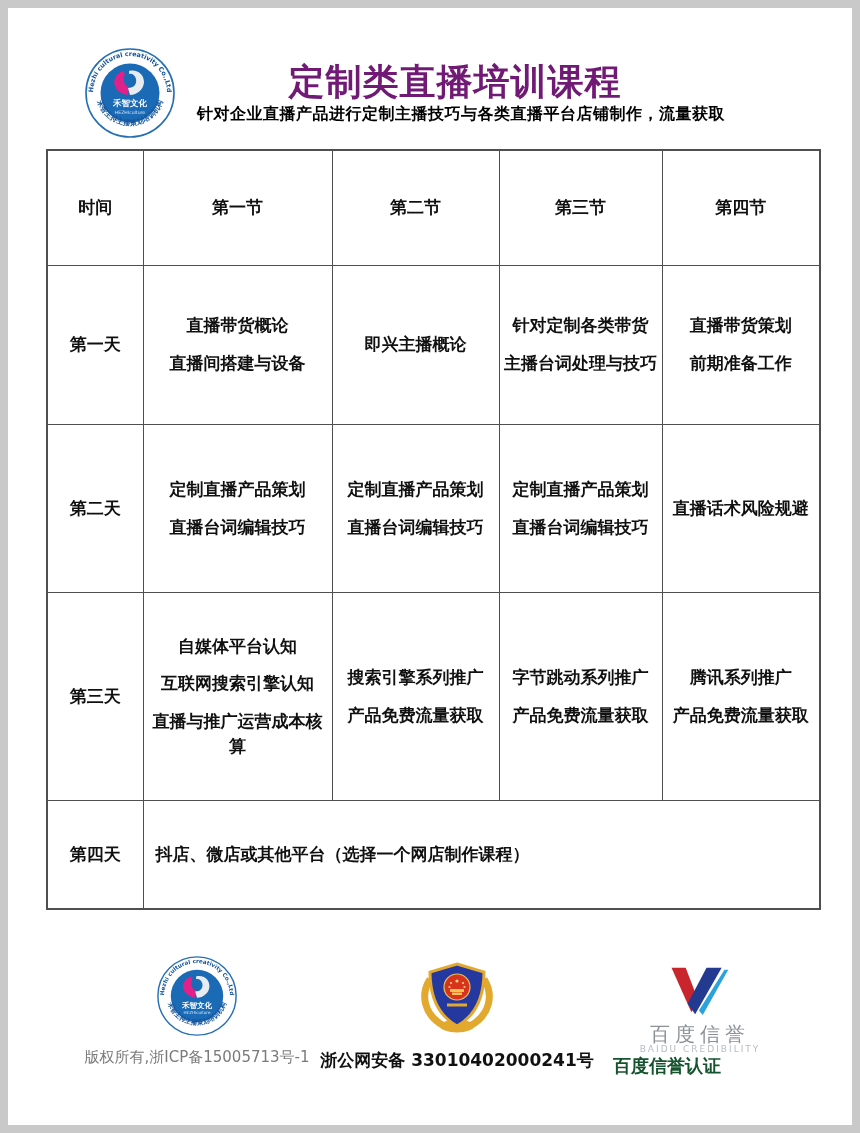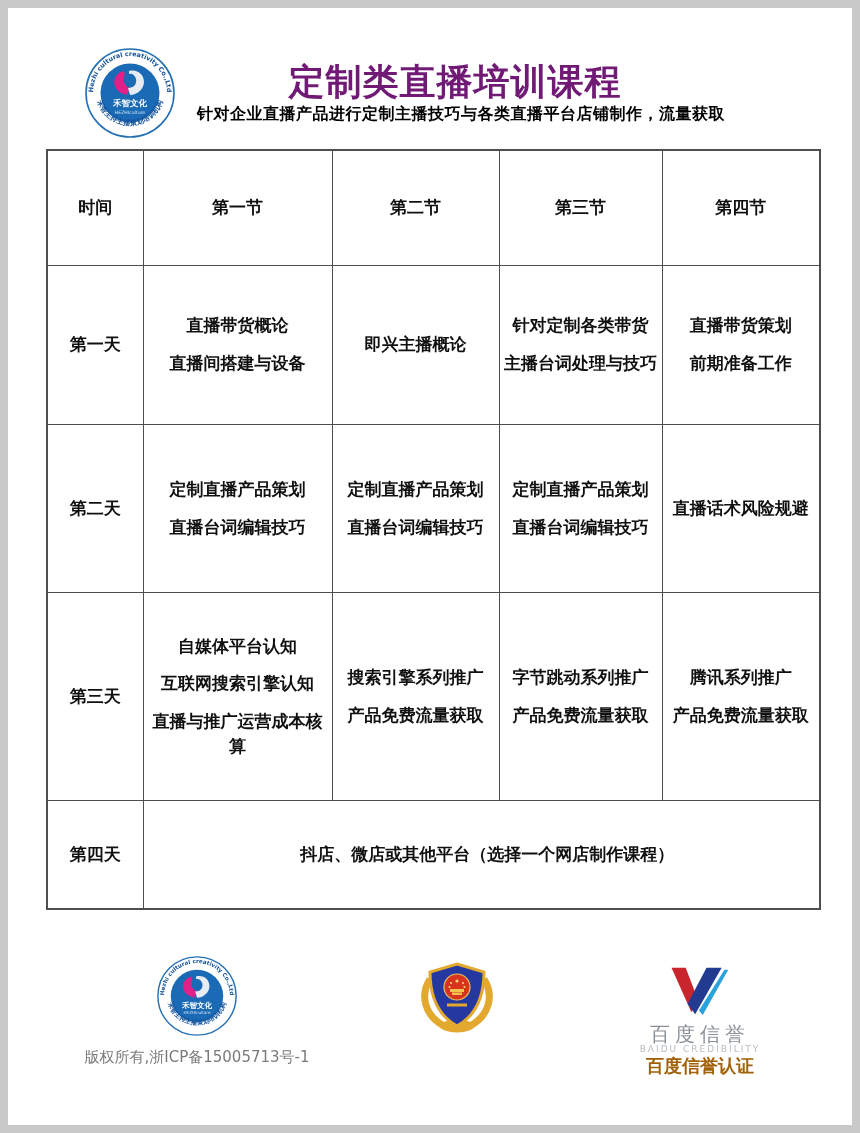--- a/index.html
+++ b/index.html
@@ -20,39 +20,39 @@
   table{border-collapse:collapse;table-layout:fixed;width:773px;border:2px solid #4f4f4f;}
   th,td{border:1px solid #4f4f4f;text-align:center;vertical-align:middle;
     font-weight:bold;color:#101010;font-size:17px;padding:0;}
   tr:nth-child(1){height:115px;}
   tr:nth-child(2){height:159px;}
   tr:nth-child(3){height:168px;}
   tr:nth-child(4){height:208px;}
   tr:nth-child(5){height:109px;}
   .cell-line{margin:13px 4px;line-height:1.45;}
   td.left{text-align:left;padding-left:12px;}
-  td.left .cell-line{margin:0;text-align:center;}
+  td.left .cell-line{margin:0;}
 
   
   .footer-logo{position:absolute;left:149px;top:948px;width:80px;height:80px;}
   .footer-logo svg{width:100%;height:100%;display:block;}
   .copyright{position:absolute;left:189px;top:1040px;transform:translateX(-50%);
     font-size:15px;color:#7a7a7a;white-space:nowrap;}
   .police-badge{position:absolute;left:409px;top:949px;width:80px;height:80px;}
   .police-badge svg{width:100%;height:100%;display:block;}
   .police-text{position:absolute;left:449px;top:1041px;transform:translateX(-50%);
     font-size:17px;font-weight:bold;color:#111;white-space:nowrap;}
   .baidu-logo{position:absolute;left:655px;top:957px;width:70px;height:52px;}
   .baidu-logo svg{width:100%;height:100%;display:block;}
   .baidu-cn{position:absolute;left:692px;top:1013px;transform:translateX(-50%);
     font-size:20px;color:#8a9197;letter-spacing:5px;white-space:nowrap;}
   .baidu-en{position:absolute;left:692px;top:1036px;transform:translateX(-50%);
     font-size:9px;color:#b6bdc2;letter-spacing:2px;white-space:nowrap;}
-  .baidu-caption{position:absolute;left:692px;top:1046px;transform:translateX(-50%);
-    font-size:18px;font-weight:bold;color:#a16207;white-space:nowrap;text-align:right;}
+  .baidu-caption{position:absolute;left:659px;top:1046px;transform:translateX(-50%);
+    font-size:18px;font-weight:bold;color:#14532d;white-space:nowrap;text-align:right;}
 </style>
 </head>
 <body>
 
 <div class="canvas">
   <div class="page">
 
     <div class="logo-wrap">
       <svg viewBox="0 0 90 90">
         <circle cx="45" cy="45" r="44" fill="#ffffff" stroke="#2470b3" stroke-width="1.6"></circle>
@@ -195,20 +195,21 @@
         <circle cx="40" cy="30" r="13" fill="#d8331f" stroke="#e8c15a" stroke-width="1.2"></circle>
         <circle cx="40" cy="24" r="1.6" fill="#f6d26a"></circle>
         <circle cx="34" cy="26" r="1.1" fill="#f6d26a"></circle>
         <circle cx="46" cy="26" r="1.1" fill="#f6d26a"></circle>
         <circle cx="32.5" cy="30" r="1.1" fill="#f6d26a"></circle>
         <circle cx="47.5" cy="30" r="1.1" fill="#f6d26a"></circle>
         <path d="M33 32 h14 v3 h-14 z M35 35.5 h10 v2.5 h-10 z" fill="#f2c34d"></path>
         <path d="M30 48 h20" stroke="#e3a82e" stroke-width="3"></path>
       </svg>
     </div>
+    <div class="police-text">浙公网安备 33010402000241号</div>
 
     <div class="baidu-logo">
       <svg viewBox="0 0 70 55">
         <polygon points="7,3 22,3 35,37 28,50" fill="#c8252c"></polygon>
         <polygon points="44,3 60,3 32,52 24,41" fill="#223a8f"></polygon>
         <polygon points="63,5 67,5 40,53 36,48" fill="#2aa3dc"></polygon>
       </svg>
     </div>
     <div class="baidu-cn">百度信誉</div>
     <div class="baidu-en">BAIDU CREDIBILITY</div>

